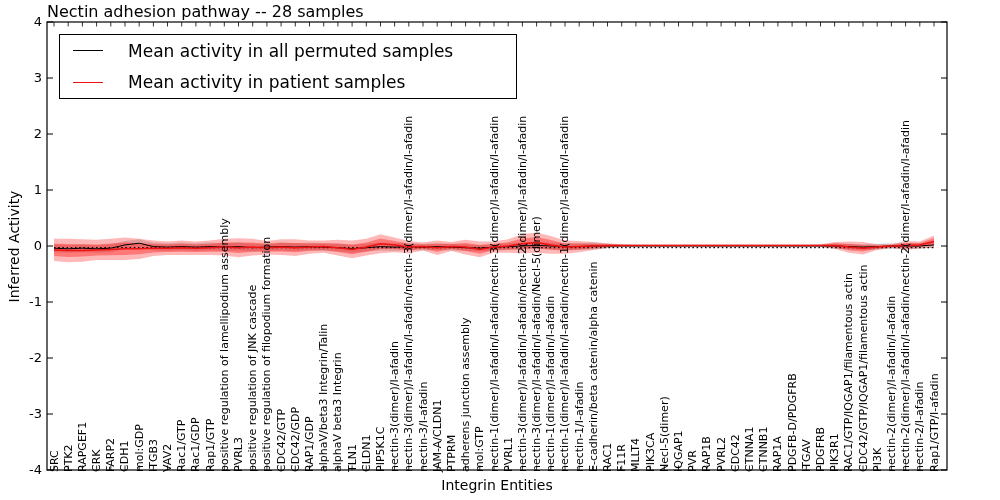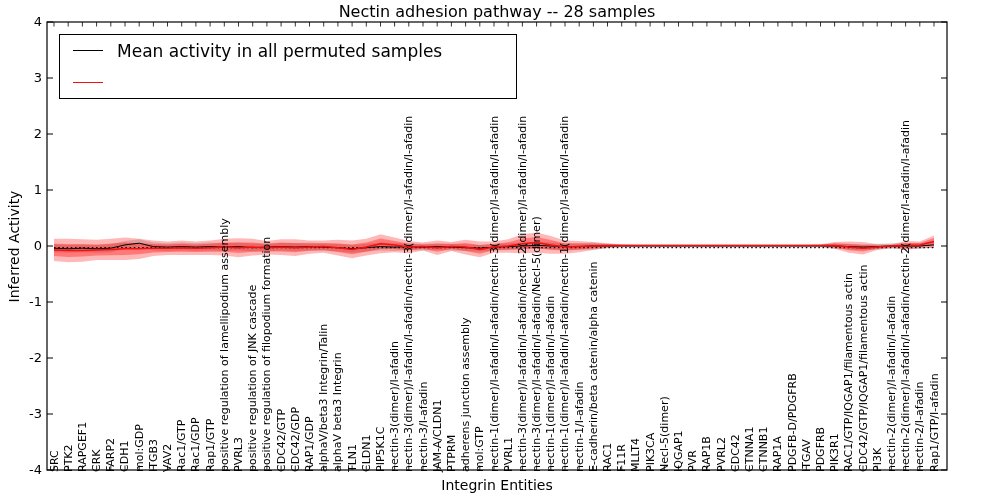--- a/index.html
+++ b/index.html
@@ -2,29 +2,29 @@
 <html><head>
 <meta charset="utf-8">
 <style>
   html,body{margin:0;padding:0;background:#ffffff;}
   #fig{position:relative;width:1000px;height:500px;background:#ffffff;overflow:hidden;
        font-family:"DejaVu Sans",sans-serif;color:#000;}
   #plot{position:absolute;left:0;top:0;z-index:1;}
   .xtick{position:absolute;top:472px;white-space:nowrap;font-size:11px;line-height:13px;
          transform-origin:0 0;transform:rotate(-90deg);z-index:2;}
   .ytick{position:absolute;left:14px;width:28px;text-align:right;font-size:13px;line-height:16px;z-index:2;}
-  .title{position:absolute;left:47px;top:2px;width:900px;text-align:center;font-size:16px;z-index:6;}
+  .title{position:absolute;left:47px;top:2px;width:900px;font-size:16px;z-index:6;}
   .xlabel{position:absolute;left:47px;top:477px;width:900px;text-align:center;font-size:14px;z-index:6;}
   .ylabel{position:absolute;left:-46px;top:238px;width:120px;height:17px;text-align:center;
           font-size:14px;transform:rotate(-90deg);z-index:6;}
   .legend{position:absolute;left:59px;top:34px;width:456px;height:63px;background:#ffffff;
           border:1.6px solid #000;z-index:5;display:flex;flex-direction:column;justify-content:space-around;}
   .legend-row{display:flex;align-items:center;height:29px;}
   .legend-line{display:inline-block;width:30px;height:0;border-top:1.7px solid #000;margin-left:13px;}
-  .legend-label{margin-left:14px;font-size:17px;white-space:nowrap;}
+  .legend-label{margin-left:25px;font-size:17px;white-space:nowrap;}
 </style>
 </head>
 <body>
 
 <div id="fig">
   <svg id="plot" width="1000" height="500">
       <polygon points="54.0,244.3 68.2,244.9 82.4,244.3 96.6,244.9 110.8,244.3 125.0,241.0 139.2,239.3 153.4,242.6 167.5,243.2 181.7,242.6 195.9,243.2 210.1,242.6 224.3,243.2 238.5,242.6 252.7,243.8 266.9,243.2 281.1,242.6 295.3,243.2 309.5,242.6 323.7,243.2 337.9,243.8 352.1,244.9 366.3,243.8 380.5,242.6 394.6,243.2 408.8,243.2 423.0,243.8 437.2,243.2 451.4,243.8 465.6,244.3 479.8,244.9 494.0,243.8 508.2,243.2 522.4,242.6 536.6,242.1 550.8,242.6 565.0,243.2 579.2,243.2 593.4,242.6 607.5,243.8 621.7,244.6 635.9,244.6 650.1,244.6 664.3,244.6 678.5,244.6 692.7,244.6 706.9,244.6 721.1,244.6 735.3,244.6 749.5,244.6 763.7,244.6 777.9,244.6 792.1,244.6 806.3,244.6 820.5,244.6 834.6,243.2 848.8,243.8 863.0,244.3 877.2,243.8 891.4,243.2 905.6,243.2 919.8,243.2 934.0,242.1 934.0,247.7 919.8,248.8 905.6,248.8 891.4,248.8 877.2,249.4 863.0,249.9 848.8,249.4 834.6,248.8 820.5,247.4 806.3,247.4 792.1,247.4 777.9,247.4 763.7,247.4 749.5,247.4 735.3,247.4 721.1,247.4 706.9,247.4 692.7,247.4 678.5,247.4 664.3,247.4 650.1,247.4 635.9,247.4 621.7,247.4 607.5,248.2 593.4,249.4 579.2,249.9 565.0,249.9 550.8,249.4 536.6,248.8 522.4,249.4 508.2,249.9 494.0,250.5 479.8,251.6 465.6,251.0 451.4,250.5 437.2,249.9 423.0,250.5 408.8,249.9 394.6,251.0 380.5,250.5 366.3,251.6 352.1,252.7 337.9,251.6 323.7,251.0 309.5,250.5 295.3,251.0 281.1,250.5 266.9,251.0 252.7,251.6 238.5,250.5 224.3,251.0 210.1,250.5 195.9,251.0 181.7,250.5 167.5,251.0 153.4,250.5 139.2,247.1 125.0,248.8 110.8,252.2 96.6,252.7 82.4,252.2 68.2,252.7 54.0,252.2" fill="#999999" fill-opacity="0.38" stroke="none"></polygon>
       <polygon points="54.0,238.7 68.2,238.7 82.4,239.3 96.6,239.8 110.8,238.7 125.0,237.6 139.2,238.7 153.4,240.4 167.5,241.5 181.7,240.4 195.9,241.5 210.1,240.4 224.3,238.7 238.5,238.2 252.7,238.7 266.9,241.0 281.1,239.3 295.3,239.3 309.5,240.4 323.7,240.4 337.9,239.8 352.1,240.4 366.3,238.7 380.5,234.2 394.6,237.6 408.8,241.0 423.0,242.6 437.2,240.4 451.4,242.1 465.6,239.8 479.8,241.5 494.0,241.5 508.2,239.3 522.4,234.2 536.6,232.6 550.8,235.9 565.0,240.4 579.2,241.0 593.4,242.1 607.5,243.2 621.7,244.3 635.9,244.6 650.1,244.6 664.3,244.6 678.5,244.6 692.7,244.6 706.9,244.6 721.1,244.6 735.3,244.6 749.5,244.6 763.7,244.6 777.9,244.6 792.1,244.6 806.3,244.6 820.5,244.3 834.6,242.1 848.8,241.5 863.0,242.1 877.2,244.3 891.4,244.3 905.6,241.0 919.8,241.5 934.0,235.4 934.0,247.7 919.8,248.2 905.6,249.9 891.4,247.7 877.2,249.9 863.0,254.4 848.8,252.7 834.6,248.8 820.5,246.6 806.3,246.3 792.1,246.3 777.9,246.3 763.7,246.3 749.5,246.3 735.3,246.3 721.1,246.3 706.9,246.3 692.7,246.3 678.5,246.3 664.3,246.3 650.1,246.3 635.9,246.3 621.7,246.6 607.5,247.7 593.4,249.9 579.2,252.2 565.0,253.8 550.8,253.8 536.6,252.7 522.4,253.3 508.2,252.7 494.0,252.7 479.8,257.2 465.6,254.4 451.4,251.0 437.2,255.0 423.0,250.5 408.8,253.3 394.6,252.2 380.5,253.3 366.3,255.5 352.1,258.3 337.9,255.5 323.7,252.7 309.5,253.8 295.3,256.1 281.1,255.0 266.9,254.4 252.7,255.5 238.5,257.2 224.3,255.5 210.1,255.0 195.9,255.0 181.7,255.0 167.5,255.0 153.4,256.1 139.2,258.9 125.0,260.0 110.8,260.0 96.6,260.0 82.4,261.7 68.2,262.2 54.0,261.1" fill="#ff0000" fill-opacity="0.28" stroke="none"></polygon>
       <polygon points="54.0,243.8 68.2,244.0 82.4,244.3 96.6,244.4 110.8,243.5 125.0,242.6 139.2,243.3 153.4,243.9 167.5,244.5 181.7,243.7 195.9,244.5 210.1,243.7 224.3,242.5 238.5,242.4 252.7,242.5 266.9,244.0 281.1,242.8 295.3,243.1 309.5,243.4 323.7,243.2 337.9,243.4 352.1,244.4 366.3,242.5 380.5,238.5 394.6,240.9 408.8,243.7 423.0,244.4 437.2,243.7 451.4,244.1 465.6,243.1 479.8,245.0 494.0,244.0 508.2,242.3 522.4,238.5 536.6,237.1 550.8,240.0 565.0,243.4 579.2,243.5 593.4,243.8 607.5,244.2 621.7,244.8 635.9,245.0 650.1,245.0 664.3,245.0 678.5,245.0 692.7,245.0 706.9,245.0 721.1,245.0 735.3,245.0 749.5,245.0 763.7,245.0 777.9,245.0 792.1,245.0 806.3,245.0 820.5,244.8 834.6,243.6 848.8,244.0 863.0,244.9 877.2,245.6 891.4,245.1 905.6,243.0 919.8,243.0 934.0,238.1 934.0,244.9 919.8,246.7 905.6,247.9 891.4,246.9 877.2,248.7 863.0,251.6 848.8,250.2 834.6,247.3 820.5,246.1 806.3,245.9 792.1,245.9 777.9,245.9 763.7,245.9 749.5,245.9 735.3,245.9 721.1,245.9 706.9,245.9 692.7,245.9 678.5,245.9 664.3,245.9 650.1,245.9 635.9,245.9 621.7,246.1 607.5,246.7 593.4,248.2 579.2,249.6 565.0,250.8 550.8,249.8 536.6,248.2 522.4,249.0 508.2,249.7 494.0,250.2 479.8,253.7 465.6,251.1 451.4,249.0 437.2,251.7 423.0,248.7 408.8,250.5 394.6,248.9 380.5,249.0 366.3,251.7 352.1,254.3 337.9,252.0 323.7,249.9 309.5,250.8 295.3,252.3 281.1,251.4 266.9,251.4 252.7,251.7 238.5,252.9 224.3,251.7 210.1,251.7 195.9,251.9 181.7,251.7 167.5,251.9 153.4,252.6 139.2,254.3 125.0,255.0 110.8,255.2 96.6,255.5 82.4,256.6 68.2,256.9 54.0,256.1" fill="#ff0000" fill-opacity="0.34" stroke="none"></polygon>
       <polyline points="54.0,248.2 68.2,248.8 82.4,248.2 96.6,248.8 110.8,248.2 125.0,244.9 139.2,243.2 153.4,246.6 167.5,247.1 181.7,246.6 195.9,247.1 210.1,246.6 224.3,247.1 238.5,246.6 252.7,247.7 266.9,247.1 281.1,246.6 295.3,247.1 309.5,246.6 323.7,247.1 337.9,247.7 352.1,248.8 366.3,247.7 380.5,246.6 394.6,247.1 408.8,246.6 423.0,247.1 437.2,246.6 451.4,247.1 465.6,247.7 479.8,248.2 494.0,247.1 508.2,246.6 522.4,246.0 536.6,245.4 550.8,246.0 565.0,246.6 579.2,246.6 593.4,246.0 607.5,246.0 621.7,246.0 635.9,246.0 650.1,246.0 664.3,246.0 678.5,246.0 692.7,246.0 706.9,246.0 721.1,246.0 735.3,246.0 749.5,246.0 763.7,246.0 777.9,246.0 792.1,246.0 806.3,246.0 820.5,246.0 834.6,246.0 848.8,246.6 863.0,247.1 877.2,246.6 891.4,246.0 905.6,246.0 919.8,246.0 934.0,244.9" fill="none" stroke="#000000" stroke-width="1"></polyline>
@@ -179,20 +179,21 @@
   <div class="title">Nectin adhesion pathway -- 28 samples</div>
   <div class="xlabel">Integrin Entities</div>
   <div class="ylabel">Inferred Activity</div>
   <div class="legend" id="legend">
       <div class="legend-row">
         <span class="legend-line" style="border-top-color: rgb(0, 0, 0);"></span>
         <span class="legend-label">Mean activity in all permuted samples</span>
       </div>
       <div class="legend-row">
         <span class="legend-line" style="border-top-color: rgb(238, 17, 17);"></span>
+        <span class="legend-label">Mean activity in patient samples</span>
       </div>
     </div>
 <div class="xtick" style="left: 47.5px;">SRC</div>
     <div class="xtick" style="left: 61.6935px;">PTK2</div>
     <div class="xtick" style="left: 75.8871px;">RAPGEF1</div>
     <div class="xtick" style="left: 90.0806px;">CRK</div>
     <div class="xtick" style="left: 104.274px;">FARP2</div>
     <div class="xtick" style="left: 118.468px;">CDH1</div>
     <div class="xtick" style="left: 132.661px;">mol:GDP</div>
     <div class="xtick" style="left: 146.855px;">ITGB3</div>

